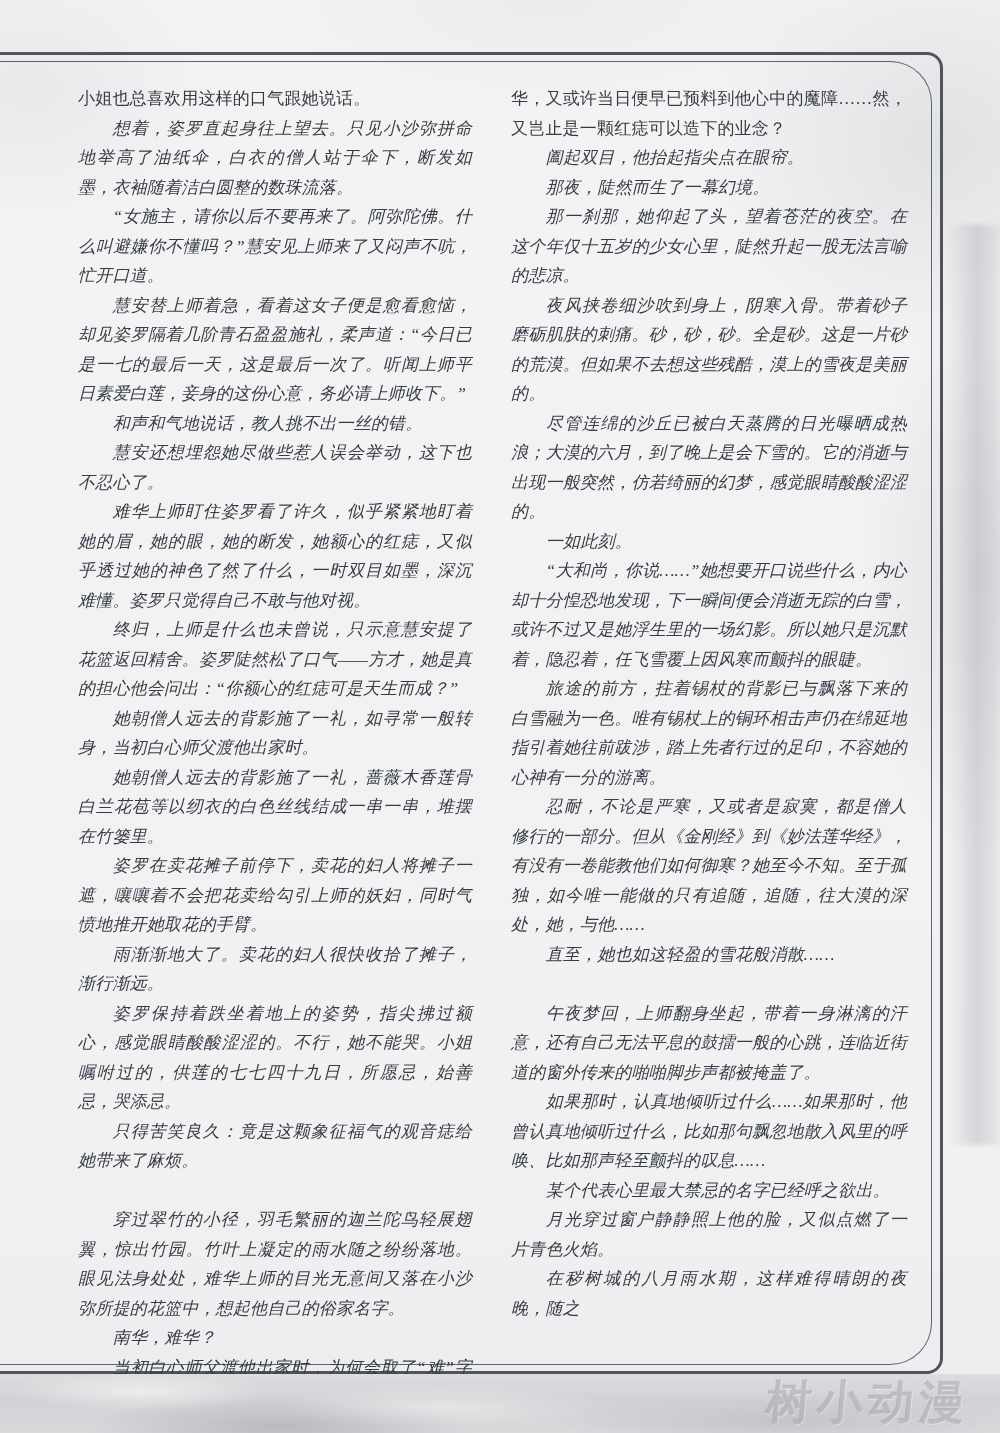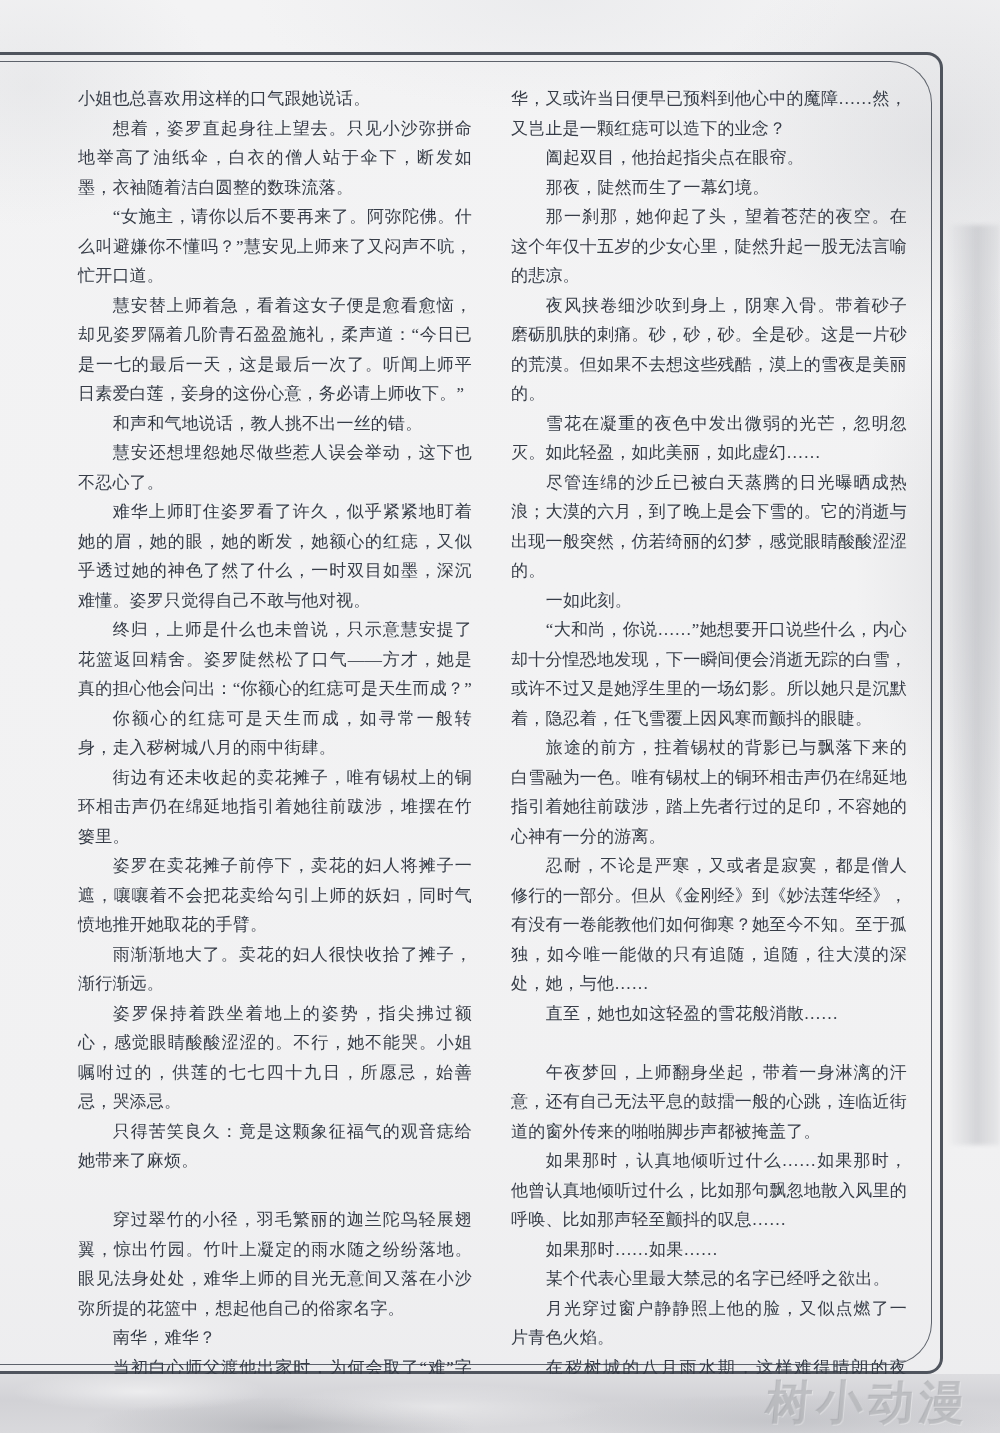--- a/index.html
+++ b/index.html
@@ -47,21 +47,21 @@
   
   .col{
     position:absolute;top:84px;width:394px;
     font-size:17px;line-height:29.5px;
     text-align:justify;color:#363c47;
     letter-spacing:.2px;
   }
   .col-left{left:78px;}
   .col-right{left:511px;width:396px;}
   p.para{margin:0;padding:0;}
-  p.ind{text-indent:2.05em;}
+  p.ind{text-indent:2.05em;font-style:italic;}
   p.gap{margin-top:29.5px;}
   
   .watermark{
     position:absolute;left:766px;top:1372px;
     font-family:"Liberation Sans","DejaVu Sans",sans-serif;
     font-size:46px;font-weight:bold;letter-spacing:5px;
     color:rgba(126,128,135,.38);
     transform:skewX(-5deg);
     filter:blur(.7px);
     text-shadow:1px 1px 0 rgba(255,255,255,.35);
@@ -79,46 +79,44 @@
 
 <div class="col col-left">
     <p class="para">小姐也总喜欢用这样的口气跟她说话。</p>
     <p class="para ind">想着，姿罗直起身往上望去。只见小沙弥拼命地举高了油纸伞，白衣的僧人站于伞下，断发如墨，衣袖随着洁白圆整的数珠流落。</p>
     <p class="para ind">“女施主，请你以后不要再来了。阿弥陀佛。什么叫避嫌你不懂吗？”慧安见上师来了又闷声不吭，忙开口道。</p>
     <p class="para ind">慧安替上师着急，看着这女子便是愈看愈恼，却见姿罗隔着几阶青石盈盈施礼，柔声道：“今日已是一七的最后一天，这是最后一次了。听闻上师平日素爱白莲，妾身的这份心意，务必请上师收下。”</p>
     <p class="para ind">和声和气地说话，教人挑不出一丝的错。</p>
     <p class="para ind">慧安还想埋怨她尽做些惹人误会举动，这下也不忍心了。</p>
     <p class="para ind">难华上师盯住姿罗看了许久，似乎紧紧地盯着她的眉，她的眼，她的断发，她额心的红痣，又似乎透过她的神色了然了什么，一时双目如墨，深沉难懂。姿罗只觉得自己不敢与他对视。</p>
     <p class="para ind">终归，上师是什么也未曾说，只示意慧安提了花篮返回精舍。姿罗陡然松了口气——方才，她是真的担心他会问出：“你额心的红痣可是天生而成？”</p>
-    <p class="para ind">你额心的红痣可是天生而成，如寻常一般转身，走入秽树城八月的雨中街肆。</p>
-    <p class="para ind">街边有还未收起的卖花摊子，唯有锡杖上的铜环相击声仍在绵延地指引着她往前跋涉，堆摆在竹篓里。</p>
+    <p class="para ind">她朝僧人远去的背影施了一礼，如寻常一般转身，当初白心师父渡他出家时。</p>
+    <p class="para ind">她朝僧人远去的背影施了一礼，蔷薇木香莲骨白兰花苞等以纫衣的白色丝线结成一串一串，堆摆在竹篓里。</p>
     <p class="para ind">姿罗在卖花摊子前停下，卖花的妇人将摊子一遮，嚷嚷着不会把花卖给勾引上师的妖妇，同时气愤地推开她取花的手臂。</p>
     <p class="para ind">雨渐渐地大了。卖花的妇人很快收拾了摊子，渐行渐远。</p>
     <p class="para ind">姿罗保持着跌坐着地上的姿势，指尖拂过额心，感觉眼睛酸酸涩涩的。不行，她不能哭。小姐嘱咐过的，供莲的七七四十九日，所愿忌，始善忌，哭添忌。</p>
     <p class="para ind">只得苦笑良久：竟是这颗象征福气的观音痣给她带来了麻烦。</p>
     <p class="para ind gap">穿过翠竹的小径，羽毛繁丽的迦兰陀鸟轻展翅翼，惊出竹园。竹叶上凝定的雨水随之纷纷落地。眼见法身处处，难华上师的目光无意间又落在小沙弥所提的花篮中，想起他自己的俗家名字。</p>
     <p class="para ind">南华，难华？</p>
     <p class="para ind">当初白心师父渡他出家时，为何会取了“难”字放入他的法号？或许是期望他得到如佛陀弟子阿难那般的才</p>
   </div>
 <div class="col col-right">
     <p class="para">华，又或许当日便早已预料到他心中的魔障……然，又岂止是一颗红痣可以造下的业念？</p>
     <p class="para ind">阖起双目，他抬起指尖点在眼帘。</p>
     <p class="para ind">那夜，陡然而生了一幕幻境。</p>
     <p class="para ind">那一刹那，她仰起了头，望着苍茫的夜空。在这个年仅十五岁的少女心里，陡然升起一股无法言喻的悲凉。</p>
     <p class="para ind">夜风挟卷细沙吹到身上，阴寒入骨。带着砂子磨砺肌肤的刺痛。砂，砂，砂。全是砂。这是一片砂的荒漠。但如果不去想这些残酷，漠上的雪夜是美丽的。</p>
-    <p class="para ind">雪花在凝重的夜色中发出微弱的光芒，忽明忽灭。如此轻盈，如此美丽，如此虚幻……</p>
     <p class="para ind">尽管连绵的沙丘已被白天蒸腾的日光曝晒成热浪；大漠的六月，到了晚上是会下雪的。它的消逝与出现一般突然，仿若绮丽的幻梦，感觉眼睛酸酸涩涩的。</p>
     <p class="para ind">一如此刻。</p>
     <p class="para ind">“大和尚，你说……”她想要开口说些什么，内心却十分惶恐地发现，下一瞬间便会消逝无踪的白雪，或许不过又是她浮生里的一场幻影。所以她只是沉默着，隐忍着，任飞雪覆上因风寒而颤抖的眼睫。</p>
     <p class="para ind">旅途的前方，拄着锡杖的背影已与飘落下来的白雪融为一色。唯有锡杖上的铜环相击声仍在绵延地指引着她往前跋涉，踏上先者行过的足印，不容她的心神有一分的游离。</p>
     <p class="para ind">忍耐，不论是严寒，又或者是寂寞，都是僧人修行的一部分。但从《金刚经》到《妙法莲华经》，有没有一卷能教他们如何御寒？她至今不知。至于孤独，如今唯一能做的只有追随，追随，往大漠的深处，她，与他……</p>
     <p class="para ind">直至，她也如这轻盈的雪花般消散……</p>
     <p class="para ind gap">午夜梦回，上师翻身坐起，带着一身淋漓的汗意，还有自己无法平息的鼓擂一般的心跳，连临近街道的窗外传来的啪啪脚步声都被掩盖了。</p>
     <p class="para ind">如果那时，认真地倾听过什么……如果那时，他曾认真地倾听过什么，比如那句飘忽地散入风里的呼唤、比如那声轻至颤抖的叹息……</p>
-    <p class="para ind">如果那时……如果……</p>
     <p class="para ind">某个代表心里最大禁忌的名字已经呼之欲出。</p>
     <p class="para ind">月光穿过窗户静静照上他的脸，又似点燃了一片青色火焰。</p>
     <p class="para ind">在秽树城的八月雨水期，这样难得晴朗的夜晚，随之</p>
   </div>
 
 <div class="page-curl-shadow"></div>
 <div class="bottom-edge-texture"></div>
 
 <div class="watermark">树小动漫</div>
 

